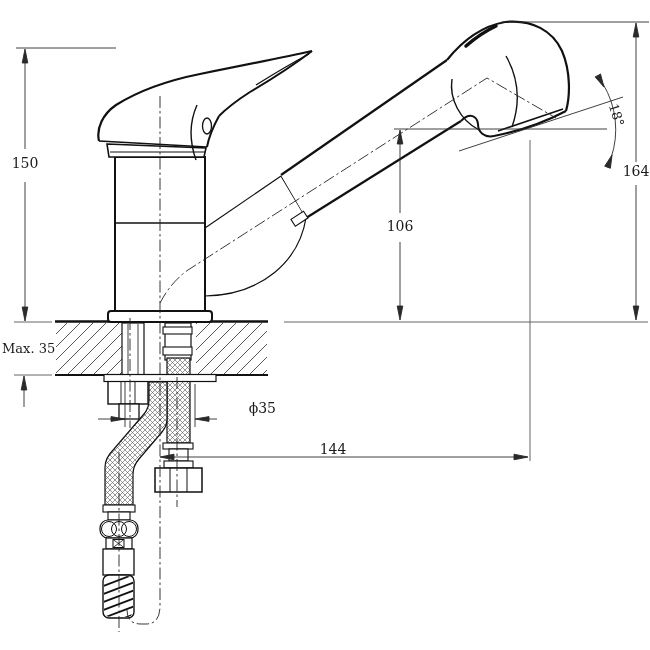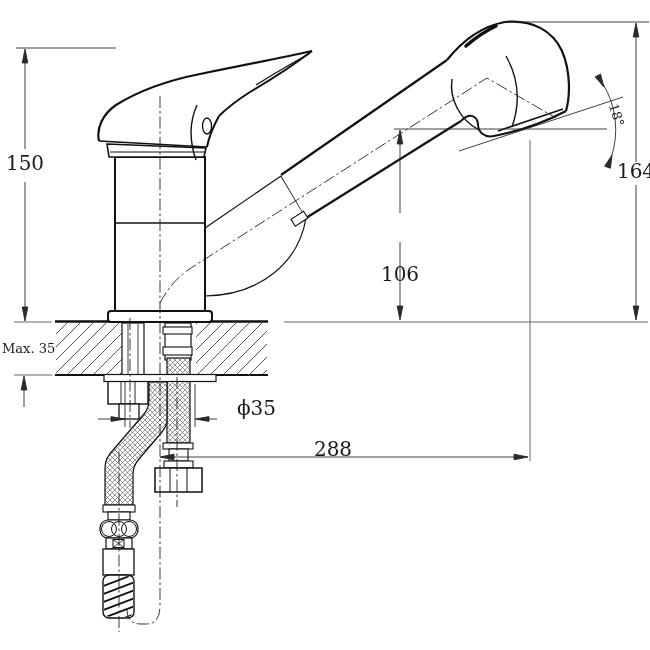--- a/index.html
+++ b/index.html
@@ -1,19 +1,19 @@
 <!DOCTYPE html>
 <html><head>
 <meta charset="utf-8">
 <style>
   html,body{margin:0;padding:0;background:#ffffff;}
   #stage{position:relative;width:650px;height:650px;background:#fff;overflow:hidden;
          font-family:"DejaVu Serif", serif;color:#1a1a1a;}
   #stage svg{position:absolute;left:0;top:0;}
-  .dimlabel{position:absolute;font-size:20px;line-height:14px;text-align:center;
+  .dimlabel{position:absolute;font-size:14px;line-height:14px;text-align:center;
             color:#1a1a1a;white-space:nowrap;}
   .small{font-size:13px;}
   .rot{transform:rotate(73deg);transform-origin:center center;}
 </style>
 </head>
 <body>
 
 <div id="stage">
 
 <svg width="650" height="650" viewBox="0 0 650 650">
@@ -187,21 +187,21 @@
     <polygon points="0,0 -13,-3 -13,3" transform="translate(612,155) rotate(-70)"></polygon>
   </g>
 </svg>
 
 <div class="dimlabel" style="left:5px;top:156px;width:40px;">150</div>
 
 <div class="dimlabel small" style="left:2px;top:342px;width:50px;text-align:right;">Max. 35</div>
 
 <div class="dimlabel" style="left:232px;top:401px;width:44px;text-align:right;">ϕ35</div>
 
-<div class="dimlabel" style="left:380px;top:219px;width:40px;margin-top:48px;">106</div>
+<div class="dimlabel" style="left:380px;top:219px;width:40px;">106</div>
 
 <div class="dimlabel" style="left:616px;top:164px;width:40px;">164</div>
 
-<div class="dimlabel" style="left:313px;top:442px;width:40px;">288</div>
+<div class="dimlabel" style="left:313px;top:442px;width:40px;">144</div>
 
 <div class="dimlabel small rot" style="left:596px;top:108px;width:40px;">18°</div>
 
 </div>
 
 </body></html>

